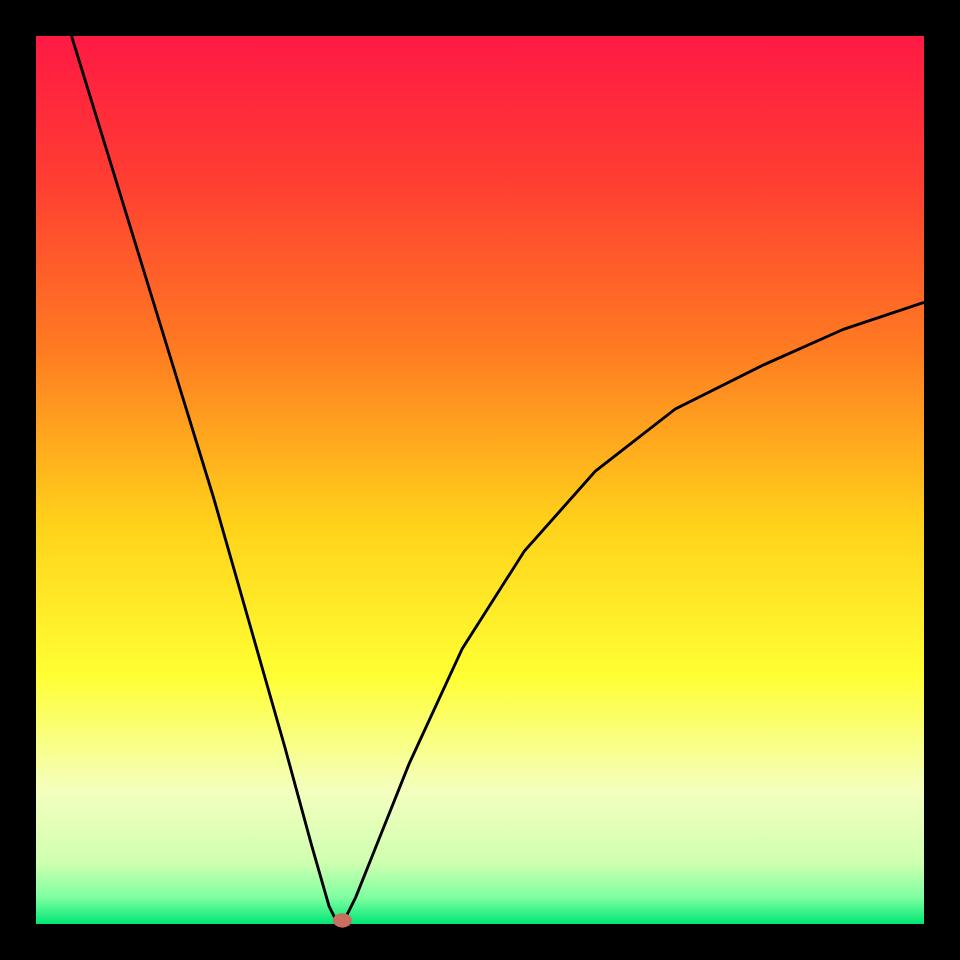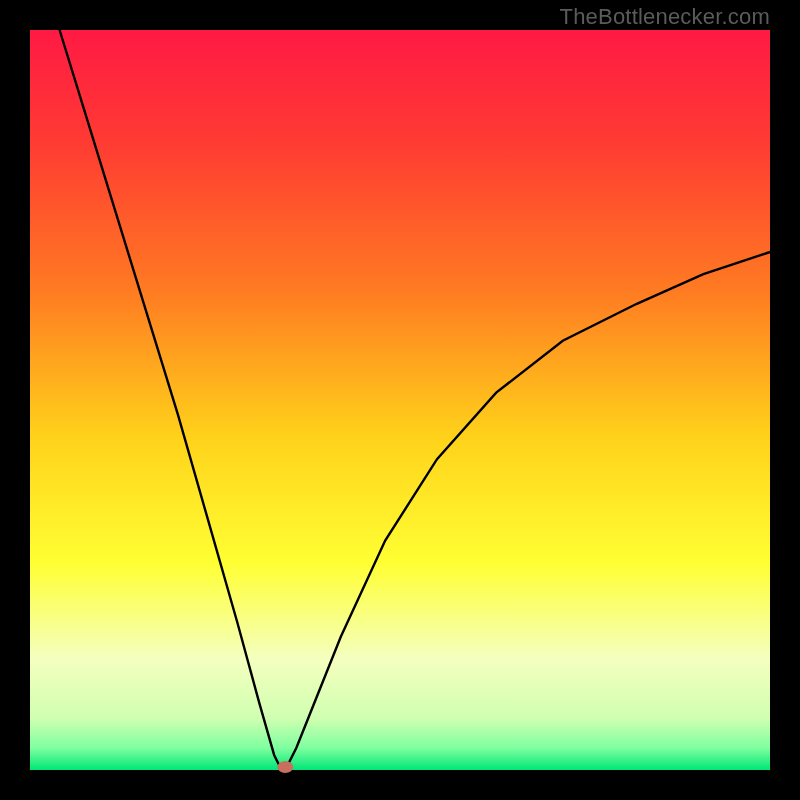--- a/index.html
+++ b/index.html
@@ -30,21 +30,20 @@
   svg {
     position: absolute;
     top: 0;
     left: 0;
   }
 </style>
 </head>
 <body>
 
 <div class="container">
-  <div class="watermark">TheBottlenecker.com</div>
   <svg id="chart-svg" width="800" height="800" viewBox="0 0 800 800">
     <defs>
       <linearGradient id="bg-grad" x1="0" y1="0" x2="0" y2="1">
           <stop offset="0%" stop-color="#ff1a44"></stop>
           <stop offset="15%" stop-color="#ff3a33"></stop>
           <stop offset="35%" stop-color="#ff7a22"></stop>
           <stop offset="55.00000000000001%" stop-color="#ffd21a"></stop>
           <stop offset="72%" stop-color="#ffff33"></stop>
           <stop offset="85%" stop-color="#f4ffbf"></stop>
           <stop offset="93%" stop-color="#d0ffb0"></stop>

